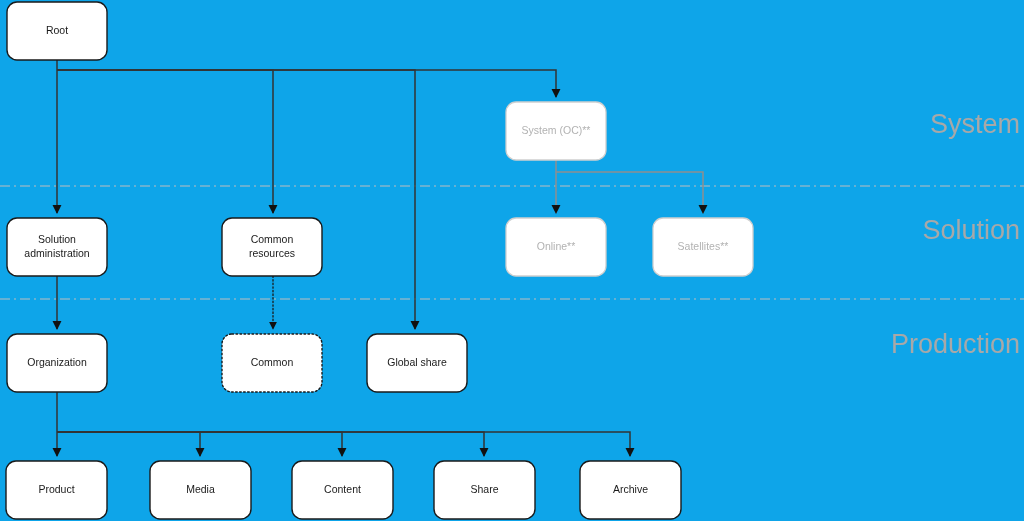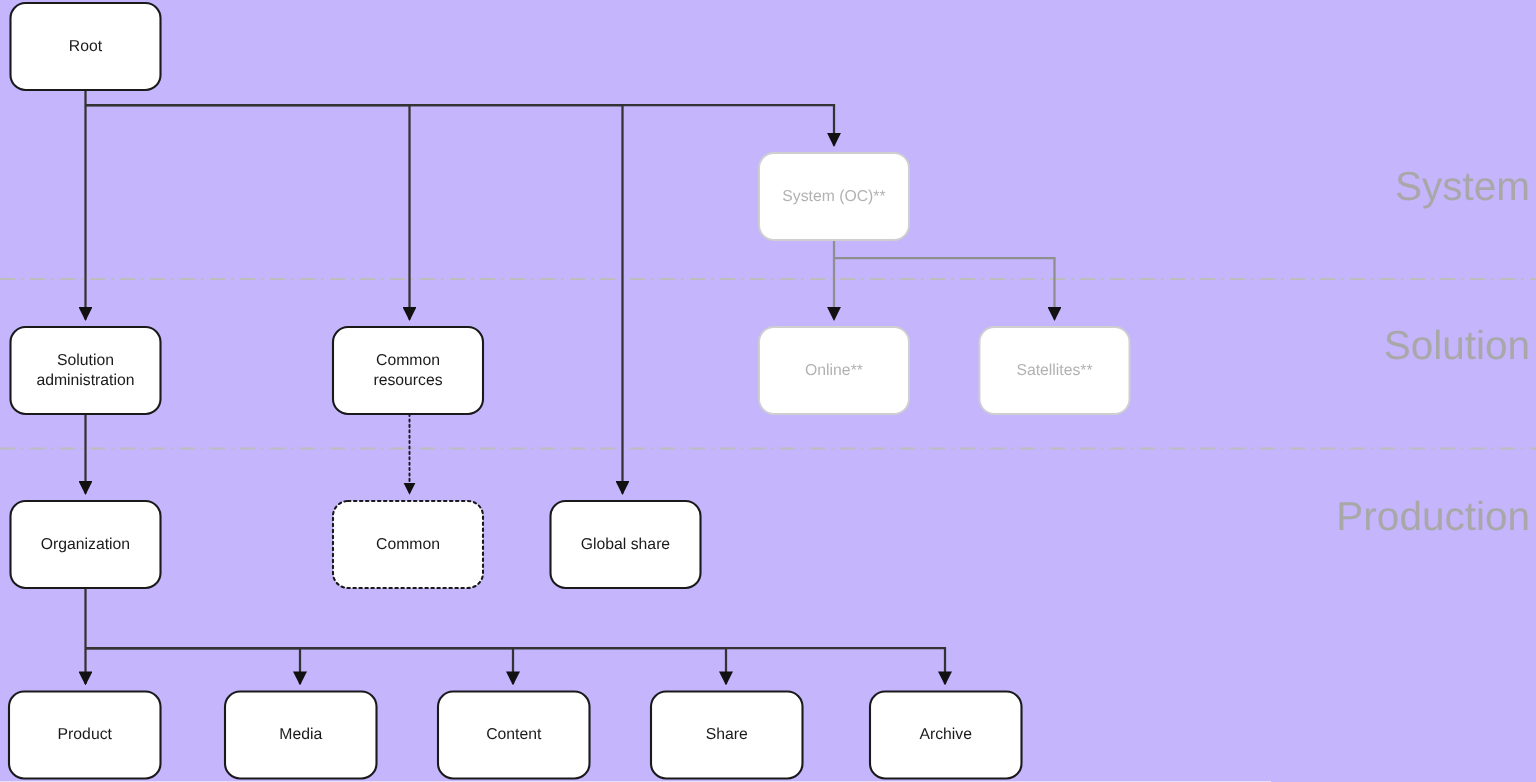--- a/index.html
+++ b/index.html
@@ -8,21 +8,21 @@
     padding: 0;
     background: #ffffff;
   }
   body {
     font-family: "Liberation Sans", "DejaVu Sans", sans-serif;
   }
   #canvas {
     position: relative;
     width: 1024px;
     height: 521px;
-    background: #c4b5fd;
+    background: #0ea5e9;
     overflow: hidden;
   }
   #diagram-svg {
     position: absolute;
     left: 0;
     top: 0;
     width: 1024px;
     height: 521px;
   }
   .node-label {

